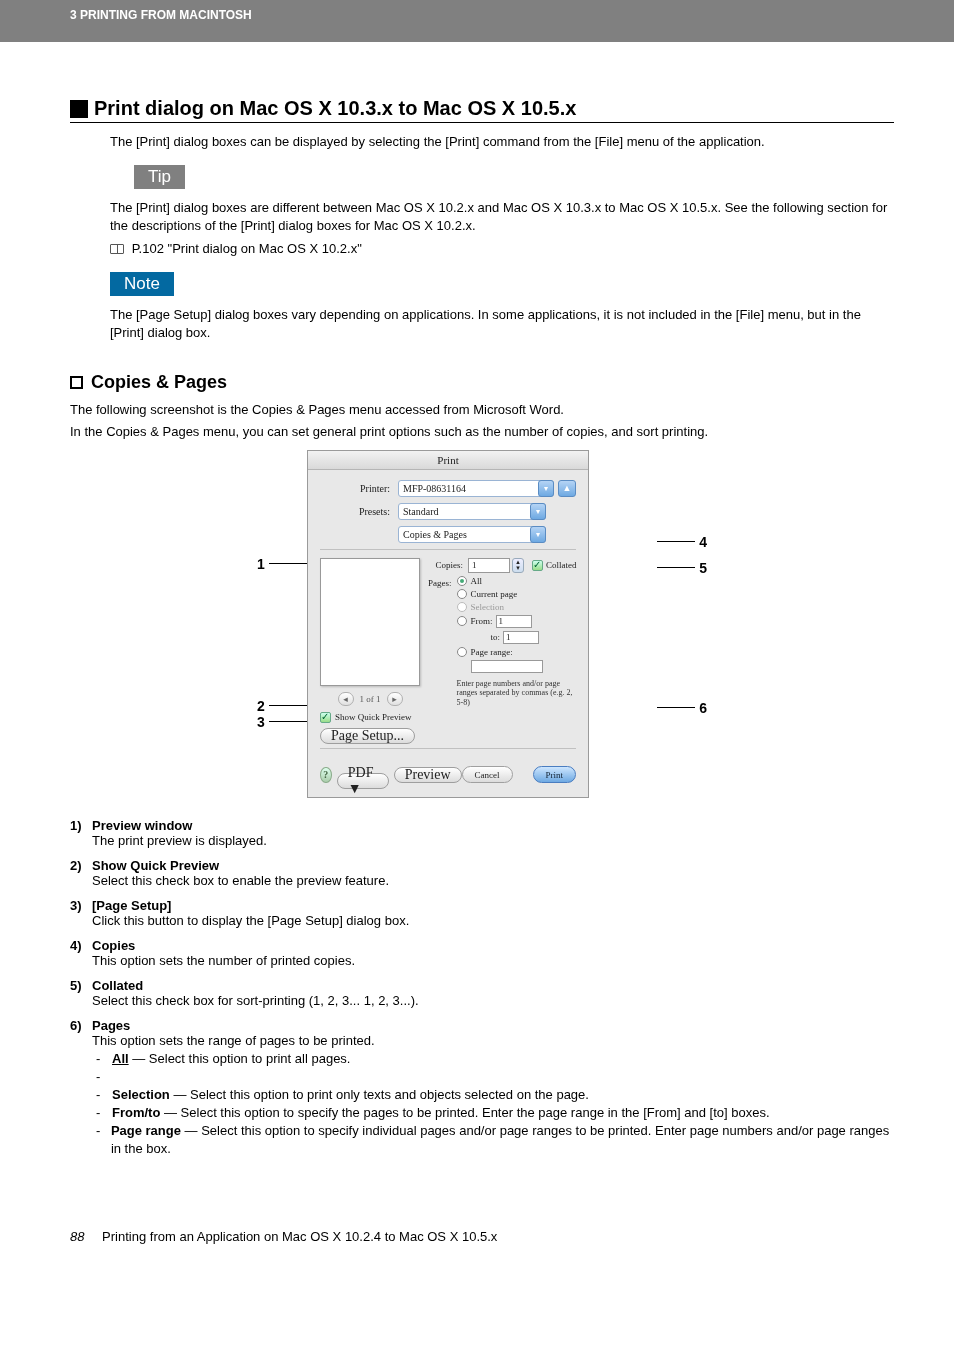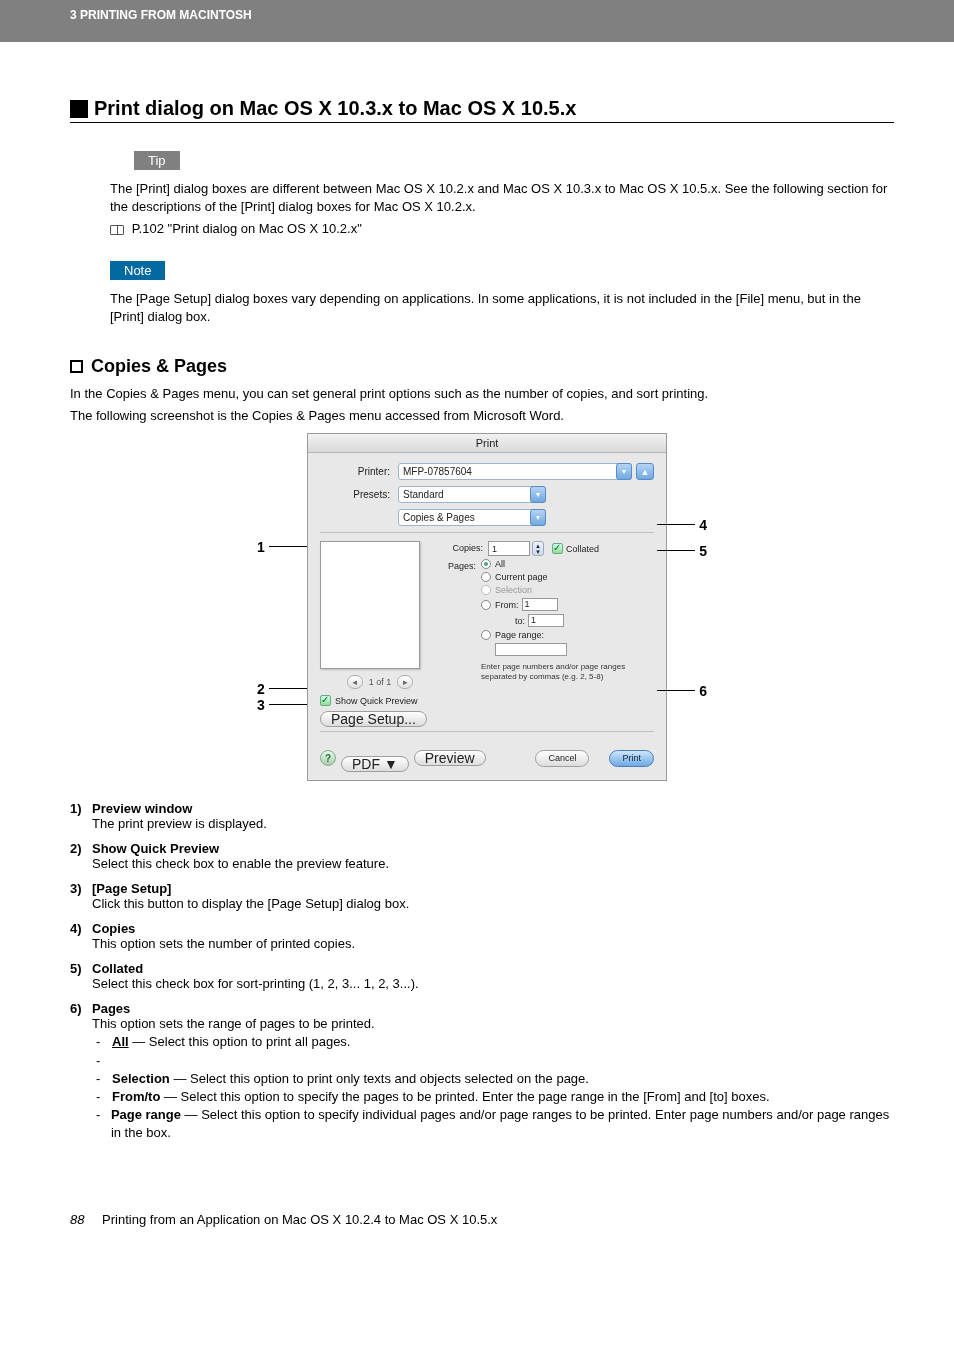--- a/index.html
+++ b/index.html
@@ -41,22 +41,22 @@
   .h2-text {
     font-size: 20px;
     font-weight: bold;
   }
   .indent1 { margin-left: 40px; }
   .para { line-height: 1.4; margin: 4px 0; }
   .tip-badge, .note-badge {
     display: inline-block;
     color: #fff;
     padding: 2px 14px;
-    font-size: 13px;
-    margin-top: 18px;
+    font-size: 17px;
+    margin-top: 10px;
     margin-bottom: 6px;
   }
   .tip-badge { background: #808080; margin-left: 24px; }
   .note-badge { background: #0369a1; }
   .book-icon {
     display: inline-block;
     width: 14px; height: 10px;
     border: 1px solid #555;
     border-radius: 1px;
     position: relative;
@@ -99,25 +99,25 @@
     font-weight: bold;
     font-size: 14px;
   }
   .line-h {
     position: absolute;
     height: 1px;
     background: #000;
   }
 
   .mac-window {
-    width: 360px;
+    width: 282px;
     margin-left: 42px;
     border: 1px solid #9a9a9a;
     background: #e8e8e8;
-    font-family: Liberation Sans, sans-serif;
+    font-family: Liberation Serif, serif;
     font-size: 10px;
     color: #222;
   }
   .mac-title {
     text-align: center;
     padding: 3px 0;
     border-bottom: 1px solid #b5b5b5;
     background: linear-gradient(#f2f2f2,#d9d9d9);
     font-size: 11px;
   }
@@ -252,38 +252,39 @@
   <span>3 PRINTING FROM MACINTOSH</span>
 </div>
 
 <div class="content">
   <div class="h2-row">
     <span class="h2-square"></span>
     <span class="h2-text">Print dialog on Mac OS X 10.3.x to Mac OS X 10.5.x</span>
   </div>
 
   <div class="indent1">
+    <p class="para">The [Print] dialog boxes can be displayed by selecting the [Print] command from the [File] menu of the application.</p>
 
     <div class="tip-badge"><span>Tip</span></div>
     <p class="para">The [Print] dialog boxes are different between Mac OS X 10.2.x and Mac OS X 10.3.x to Mac OS X 10.5.x. See the following section for the descriptions of the [Print] dialog boxes for Mac OS X 10.2.x.</p>
     <p class="para">
       <span class="book-icon"></span>
       <span>P.102 "Print dialog on Mac OS X 10.2.x"</span>
     </p>
 
     <div class="note-badge"><span>Note</span></div>
     <p class="para">The [Page Setup] dialog boxes vary depending on applications. In some applications, it is not included in the [File] menu, but in the [Print] dialog box.</p>
   </div>
 
   <div class="h3-row">
     <span class="h3-square"></span>
     <span class="h3-text">Copies &amp; Pages</span>
   </div>
+  <p class="para">The following screenshot is the Copies &amp; Pages menu accessed from Microsoft Word.</p>
   <p class="para">In the Copies &amp; Pages menu, you can set general print options such as the number of copies, and sort printing.</p>
-  <p class="para">The following screenshot is the Copies &amp; Pages menu accessed from Microsoft Word.</p>
 
   <div class="shot-wrap">
     <span class="callout-left" style="top:106px">1</span>
     <span class="line-h" style="top:113px;left:4px;width:38px"></span>
     <span class="callout-left" style="top:248px">2</span>
     <span class="line-h" style="top:255px;left:4px;width:38px"></span>
     <span class="callout-left" style="top:264px">3</span>
     <span class="line-h" style="top:271px;left:4px;width:38px"></span>
 
     <span class="callout-right" style="top:84px">4</span>
@@ -292,21 +293,21 @@
     <span class="line-h" style="top:117px;right:4px;width:38px"></span>
     <span class="callout-right" style="top:250px">6</span>
     <span class="line-h" style="top:257px;right:4px;width:38px"></span>
 
     <div class="mac-window">
       <div class="mac-title">Print</div>
       <div class="mac-body">
         <div class="mac-row">
           <div class="mac-label">Printer:</div>
           <div class="mac-select">
-            <span>MFP-07857604</span>
+            <span>MFP-08631164</span>
             <span class="mac-select-btn">▾</span>
           </div>
           <div class="aqua-btn">▲</div>
         </div>
         <div class="mac-row">
           <div class="mac-label">Presets:</div>
           <div class="mac-select" style="flex:0 0 148px">
             <span>Standard</span>
             <span class="mac-select-btn">▾</span>
           </div>

